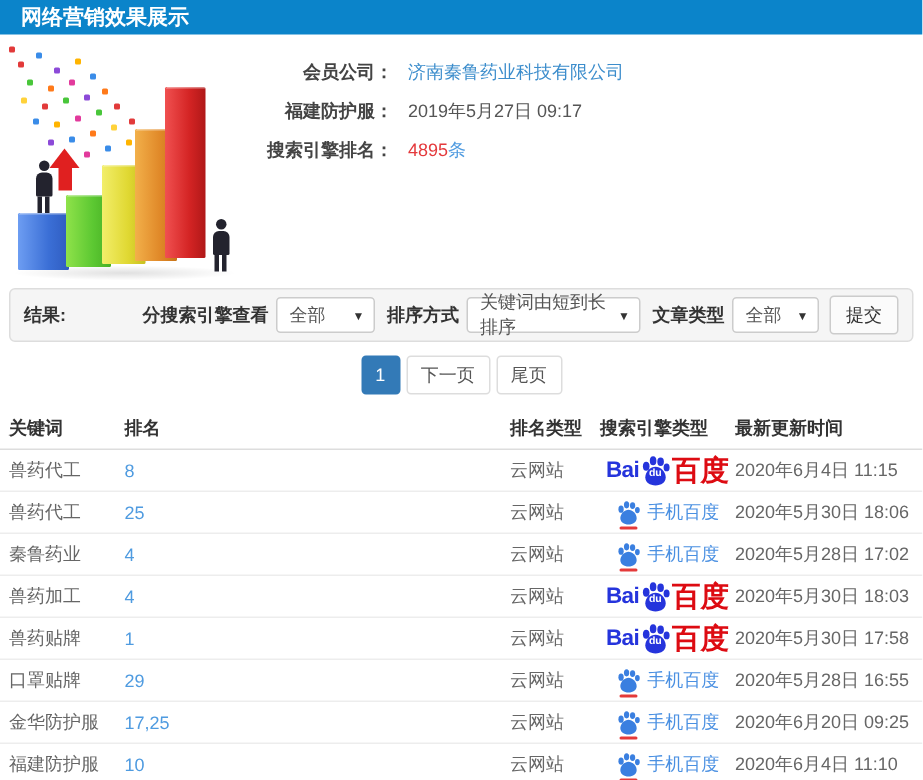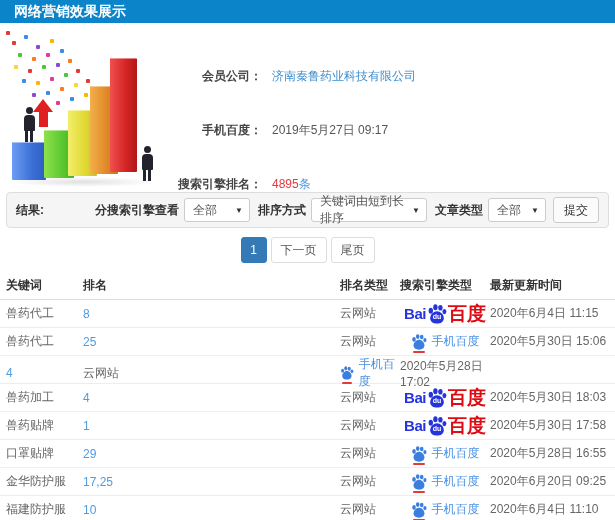--- a/index.html
+++ b/index.html
@@ -36,21 +36,21 @@
   .person-right{left:138px;bottom:6px;}
   .confetti{position:absolute;left:4px;top:2px;width:4px;height:4px;border-radius:1px;background:#e23a3a;
     box-shadow:6px 10px 0 #e23a3a,18px 4px 0 #3a8ce8,30px 14px 0 #8c4ad8,44px 8px 0 #ffb400,
     12px 22px 0 #49c63a,26px 26px 0 #ff7a1a,40px 22px 0 #e23a9c,54px 18px 0 #3a8ce8,
     8px 34px 0 #ffd23a,22px 38px 0 #e23a3a,36px 34px 0 #49c63a,50px 32px 0 #8c4ad8,
     62px 28px 0 #ff7a1a,16px 48px 0 #3a8ce8,30px 50px 0 #ffb400,44px 46px 0 #e23a9c,
     58px 42px 0 #49c63a,70px 38px 0 #e23a3a,26px 62px 0 #8c4ad8,40px 60px 0 #3a8ce8,
     54px 56px 0 #ff7a1a,68px 52px 0 #ffd23a,80px 48px 0 #e23a3a,36px 72px 0 #49c63a,
     50px 70px 0 #e23a9c,64px 66px 0 #3a8ce8,78px 62px 0 #ffb400,88px 56px 0 #8c4ad8;}
   .info-rows{margin-left:170px;padding-top:12px;}
-  .info-row{display:flex;height:26px;align-items:center;font-size:12px;margin-top:28px;}
+  .info-row{display:flex;height:26px;align-items:center;font-size:12px;}
   .info-label{width:92px;text-align:right;font-weight:bold;color:#444;flex:none;}
   .info-value{margin-left:10px;}
   .v-link{color:#3c8dcc;text-decoration:none;}
   .v-text{color:#555;}
   .v-num{color:#e4393c;}
   .v-suffix{color:#4f9be0;}
   
   .filter-bar{margin:2px 6px 0;height:34px;background:#f5f5f5;border:1px solid #ddd;border-radius:4px;
     display:flex;align-items:center;padding:0 9px;font-size:12px;}
   .section-label{font-weight:bold;color:#333;}
@@ -127,21 +127,21 @@
           <i></i>
         </div>
     </div>
   </div>
   <div class="info-rows" id="info-rows">
       <div class="info-row">
         <span class="info-label">会员公司：</span>
         <a class="info-value v-link" href="#">济南秦鲁药业科技有限公司</a>
       </div>
       <div class="info-row">
-        <span class="info-label">手机百度：</span>
+        <span class="info-label">福建防护服：</span>
         <span class="info-value v-text">2019年5月27日 09:17</span>
       </div>
       <div class="info-row">
         <span class="info-label">搜索引擎排名：</span>
         <span class="info-value"><span class="v-num">4895</span><span class="v-suffix">条</span></span>
       </div>
     </div>
 </div>
 
 <div class="filter-bar">
@@ -214,23 +214,24 @@
                 <ellipse cx="19" cy="34" rx="11" ry="15"></ellipse>
                 <ellipse cx="42" cy="16" rx="11" ry="15"></ellipse>
                 <ellipse cx="67" cy="19" rx="11" ry="14"></ellipse>
                 <ellipse cx="87" cy="38" rx="10" ry="13"></ellipse>
                 <path d="M50 36 C66 36 84 52 84 71 C84 89 69 98 50 98 C31 98 16 89 16 71 C16 52 34 36 50 36 Z"></path>
               </svg>
             </span>
             <span class="mb-text">手机百度</span>
           </span>
         </span>
-        <span class="cell">2020年5月30日 15:06</span>
-      </div>
-      <div class="trow">
+        <span class="cell">2020年5月30日 18:06</span>
+      </div>
+      <div class="trow">
+        <span class="cell cell-keyword">秦鲁药业</span>
         <span class="cell cell-rank">4</span>
         <span class="cell">云网站</span>
         <span class="cell cell-engine">
           <span class="mb-logo">
             <span class="mb-paw">
               <svg viewBox="0 0 100 100" fill="currentColor" aria-hidden="true">
                 <ellipse cx="19" cy="34" rx="11" ry="15"></ellipse>
                 <ellipse cx="42" cy="16" rx="11" ry="15"></ellipse>
                 <ellipse cx="67" cy="19" rx="11" ry="14"></ellipse>
                 <ellipse cx="87" cy="38" rx="10" ry="13"></ellipse>

